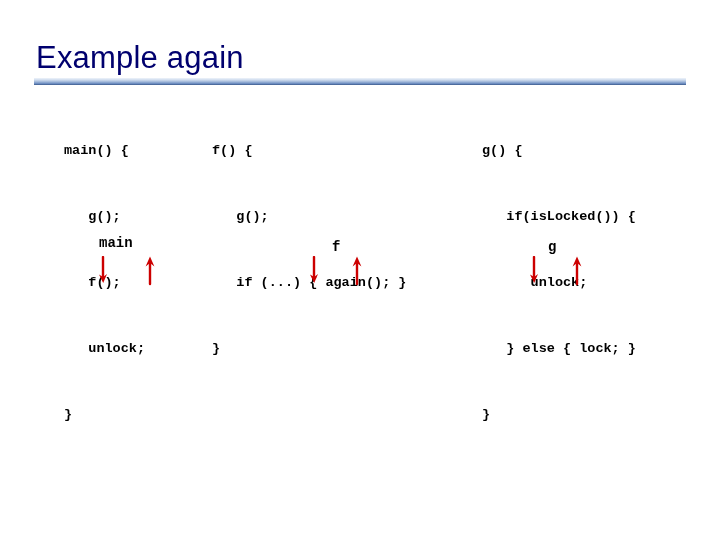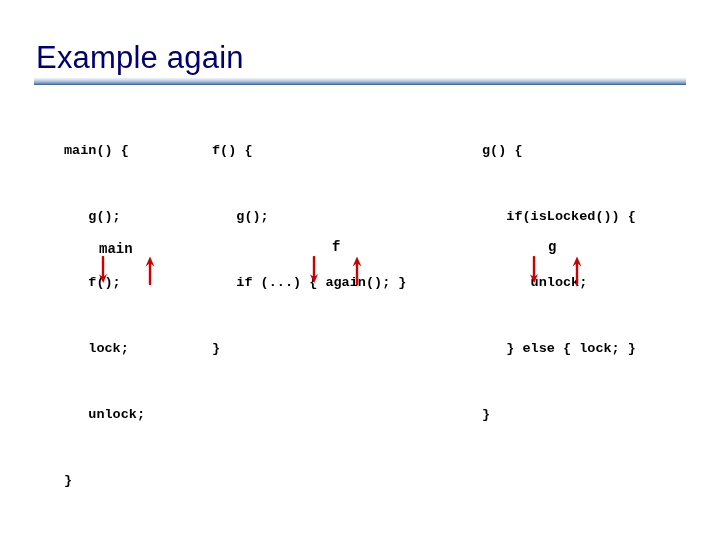--- a/index.html
+++ b/index.html
@@ -82,21 +82,21 @@
 
   
   .fn-label {
     position: absolute;
     font-family: "Liberation Mono", "DejaVu Sans Mono", monospace;
     font-size: 14px;
     font-weight: bold;
     color: #000000;
     white-space: nowrap;
   }
-  .label-main { left: 99px; top: 241px; }
+  .label-main { left: 99px; top: 235px; }
   .label-f    { left: 332px; top: 239px; }
   .label-g    { left: 548px; top: 239px; }
 
   
   .arrow {
     position: absolute;
   }
   .arrow svg { display: block; }
 
   .arr-main-down { left: 97px;  top: 256px; }
@@ -114,21 +114,20 @@
   <div class="slide-title">Example again</div>
 
   <div class="title-rule"></div>
 
   <div class="code-area">
 
     <div class="code-col col-main">
       <div class="code-line">main() {</div>
       <div class="code-line">   g();</div>
       <div class="code-line">   f();</div>
-      <div class="code-line">   lock;</div>
       <div class="code-line">   unlock;</div>
       <div class="code-line">}</div>
     </div>
 
     <div class="code-col col-f">
       <div class="code-line">f() {</div>
       <div class="code-line">   g();</div>
       <div class="code-line">   if (...) { again(); }</div>
       <div class="code-line">}</div>
     </div>

